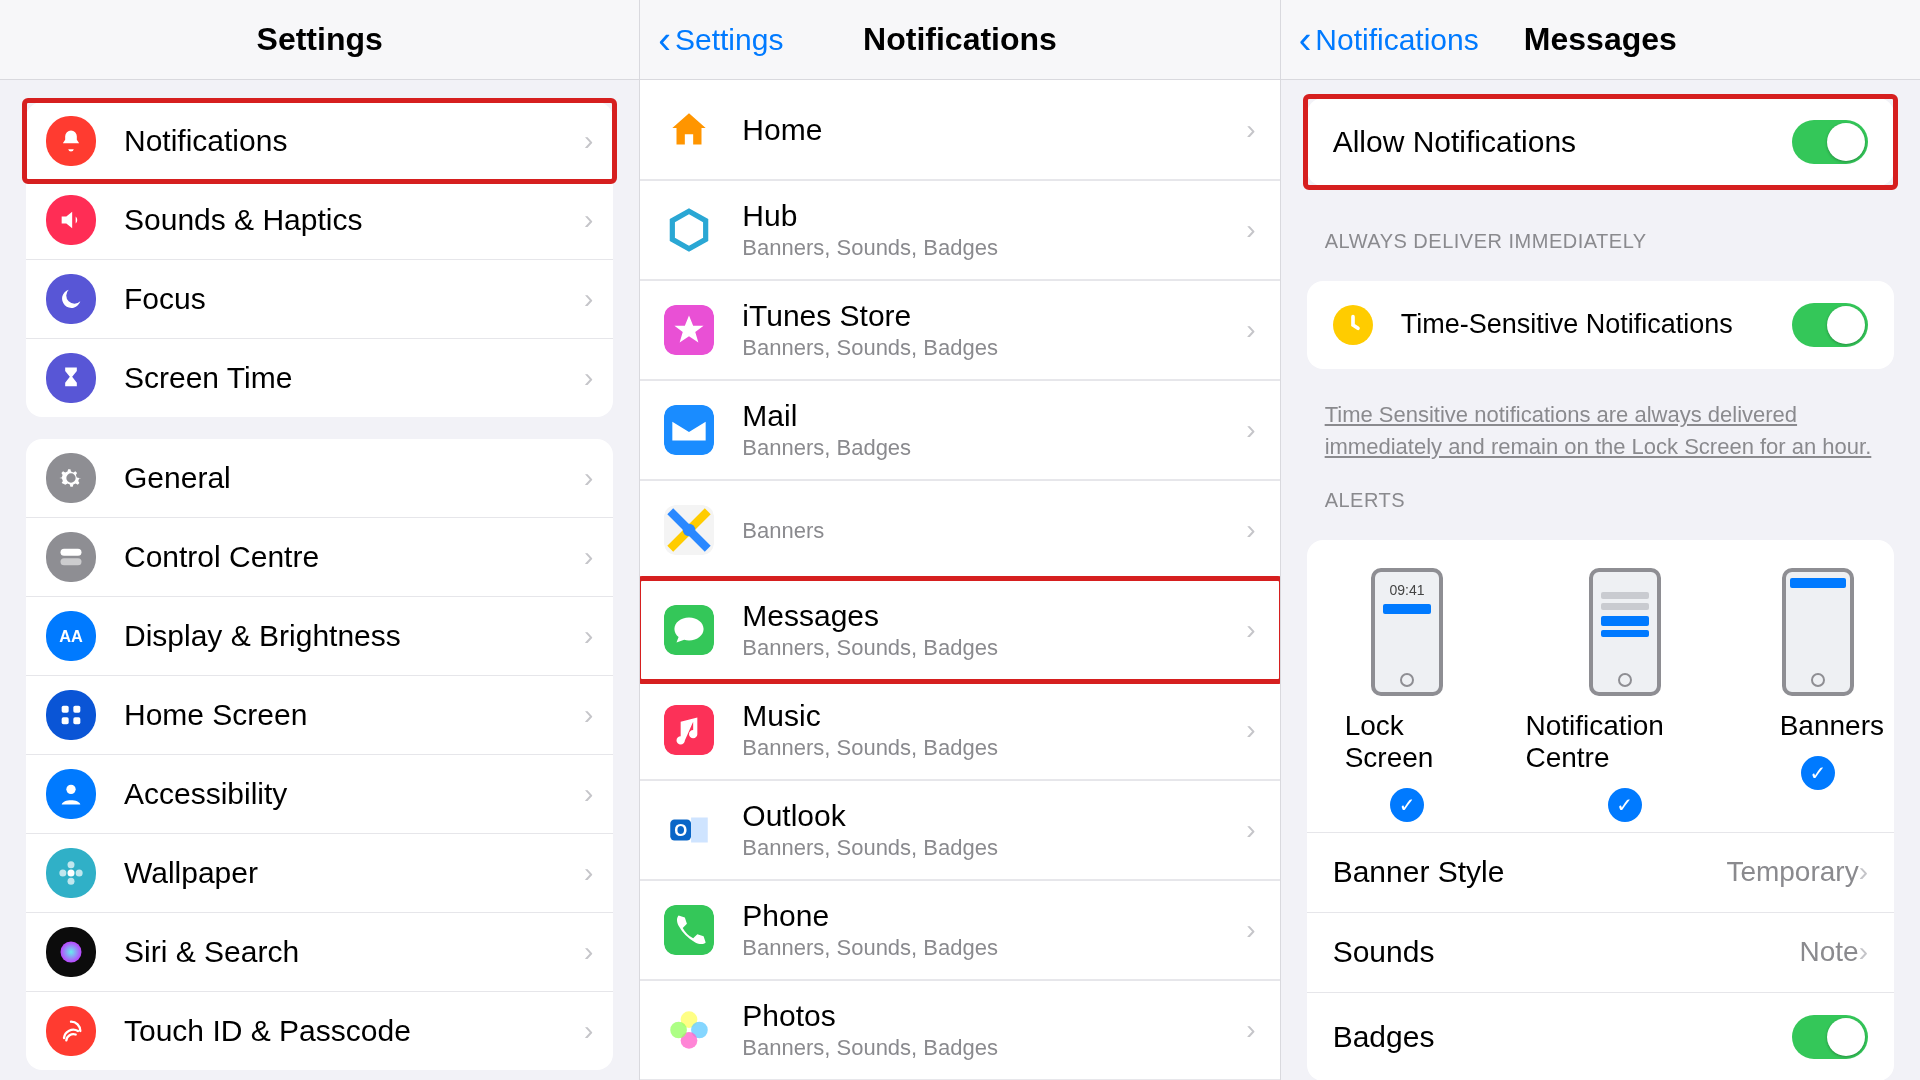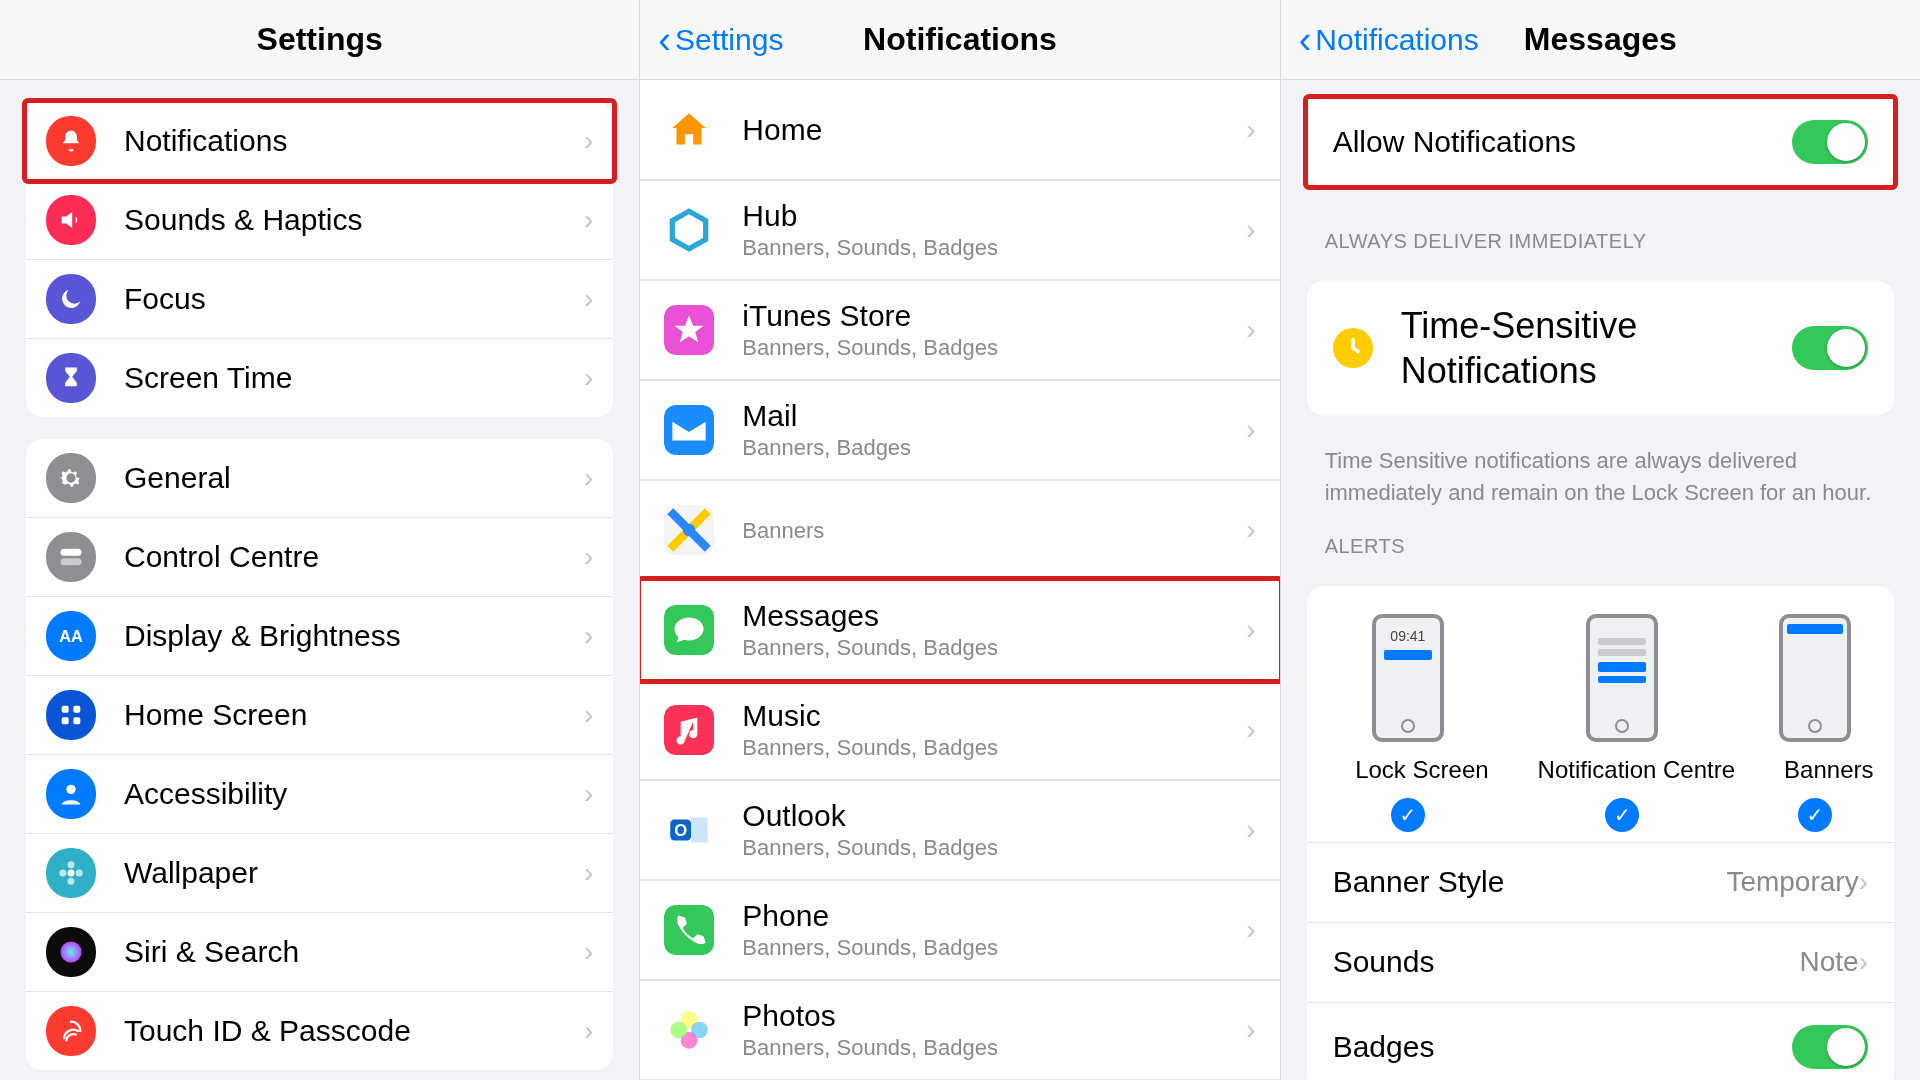--- a/index.html
+++ b/index.html
@@ -28,35 +28,35 @@
   .i-grey{background:#8e8e93;} .i-blue{background:#007aff;} .i-darkblue{background:#0a55d6;}
   .i-teal{background:#30b0c7;} .i-black{background:#0c0c0c;}
   .app-icon { width:50px; height:50px; border-radius:12px; display:flex; align-items:center; justify-content:center; font-size:26px; flex-shrink:0; margin-right:28px; background:#fff; border:1px solid #e6e6ea; overflow:hidden; }
   .app-icon.inner { border:none; }
   
   .flat-list { background:#fff; }
   .flat-list .row { padding:14px 24px; min-height:100px; border-bottom:1px solid #e7e7eb;justify-content:flex-end; }
   .flat-list .row .app-icon, .flat-list .row .icon { width:50px; height:50px; border-radius:12px; margin-right:28px; }
   
   .section-header { font-size:20px; color:#8a8a8e; letter-spacing:0.5px; padding:26px 44px 10px; text-transform:uppercase; }
-  .section-footer { font-size:22px; color:#8a8a8e; padding:12px 44px 0; line-height:1.45; }
+  .section-footer { font-size:22px; color:#8a8a8e; padding:12px 44px 0; line-height:1.45;text-decoration:underline; }
   .toggle { width:76px; height:44px; border-radius:22px; background:#34c759; position:relative; flex-shrink:0; }
   .toggle::after { content:""; position:absolute; width:38px; height:38px; border-radius:50%; background:#fff; top:3px; right:3px; box-shadow:0 1px 3px rgba(0,0,0,.3); }
   .card3 { background:#fff; border-radius:16px; margin:18px 26px; overflow:hidden; }
   .card3 .row { padding:22px 26px; min-height:80px; }
   .alert-options { display:flex; justify-content:space-around; padding:28px 10px 10px; }
   .alert-opt { display:flex; flex-direction:column; align-items:center; gap:14px; }
   .phone-mock { width:72px; height:128px; border:4px solid #8e8e93; border-radius:10px; background:#eef0f3; position:relative; display:flex; flex-direction:column; align-items:center; padding-top:10px; }
   .phone-mock .home { position:absolute; bottom:5px; width:14px; height:14px; border:2px solid #8e8e93; border-radius:50%; }
   .phone-mock .time { font-size:14px; color:#444; }
   .phone-mock .bar { width:48px; height:10px; background:#007aff; border-radius:2px; margin-top:6px; }
   .phone-mock .bar.grey { background:#c9cbd0; }
   .phone-mock .bar.thin{height:7px;margin-top:4px;}
   .phone-mock.banner .barwrap{position:absolute;top:6px;}
-  .alert-label { font-size:24px; color:#000;margin-left:28px; }
+  .alert-label { font-size:28px; color:#000;margin-left:28px; }
   .checkcircle { width:34px; height:34px; border-radius:50%; background:#007aff; display:flex; align-items:center; justify-content:center; color:#fff; font-size:20px; }
   .value-text { font-size:28px; color:#8a8a8e; margin-right:0; }
   .ts-icon { width:40px; height:40px; border-radius:50%; background:#ffcc00; display:flex; align-items:center; justify-content:center; color:#fff; font-size:22px; flex-shrink:0; margin-right:28px; }
   
   .glyph { fill:#fff; }
 </style>
 </head>
 <body>
 
 <div class="screens">
@@ -459,21 +459,21 @@
 
       <div class="section-header">ALWAYS DELIVER IMMEDIATELY</div>
       <div class="card3">
         <div class="row">
           <div class="ts-icon">
             <svg viewBox="0 0 24 24">
                 <circle cx="12" cy="12" r="9" fill="#ffcc00"></circle>
                 <path d="M12 7v5l3 2" stroke="#fff" stroke-width="2.2" fill="none" stroke-linecap="round"></path>
               </svg>
           </div>
-          <div class="label" style="font-size:36px;line-height:1.25;">Time-Sensitive Notifications</div>
+          <div class="label" style="font-size:27px;line-height:1.25;">Time-Sensitive Notifications</div>
           <div class="toggle"></div>
         </div>
       </div>
       <div class="section-footer">Time Sensitive notifications are always delivered immediately and remain on the Lock Screen for an hour.</div>
 
       <div class="section-header">ALERTS</div>
       <div class="card3">
         <div class="alert-options" id="alertopts">
             <div class="alert-opt">
               <div class="phone-mock">

